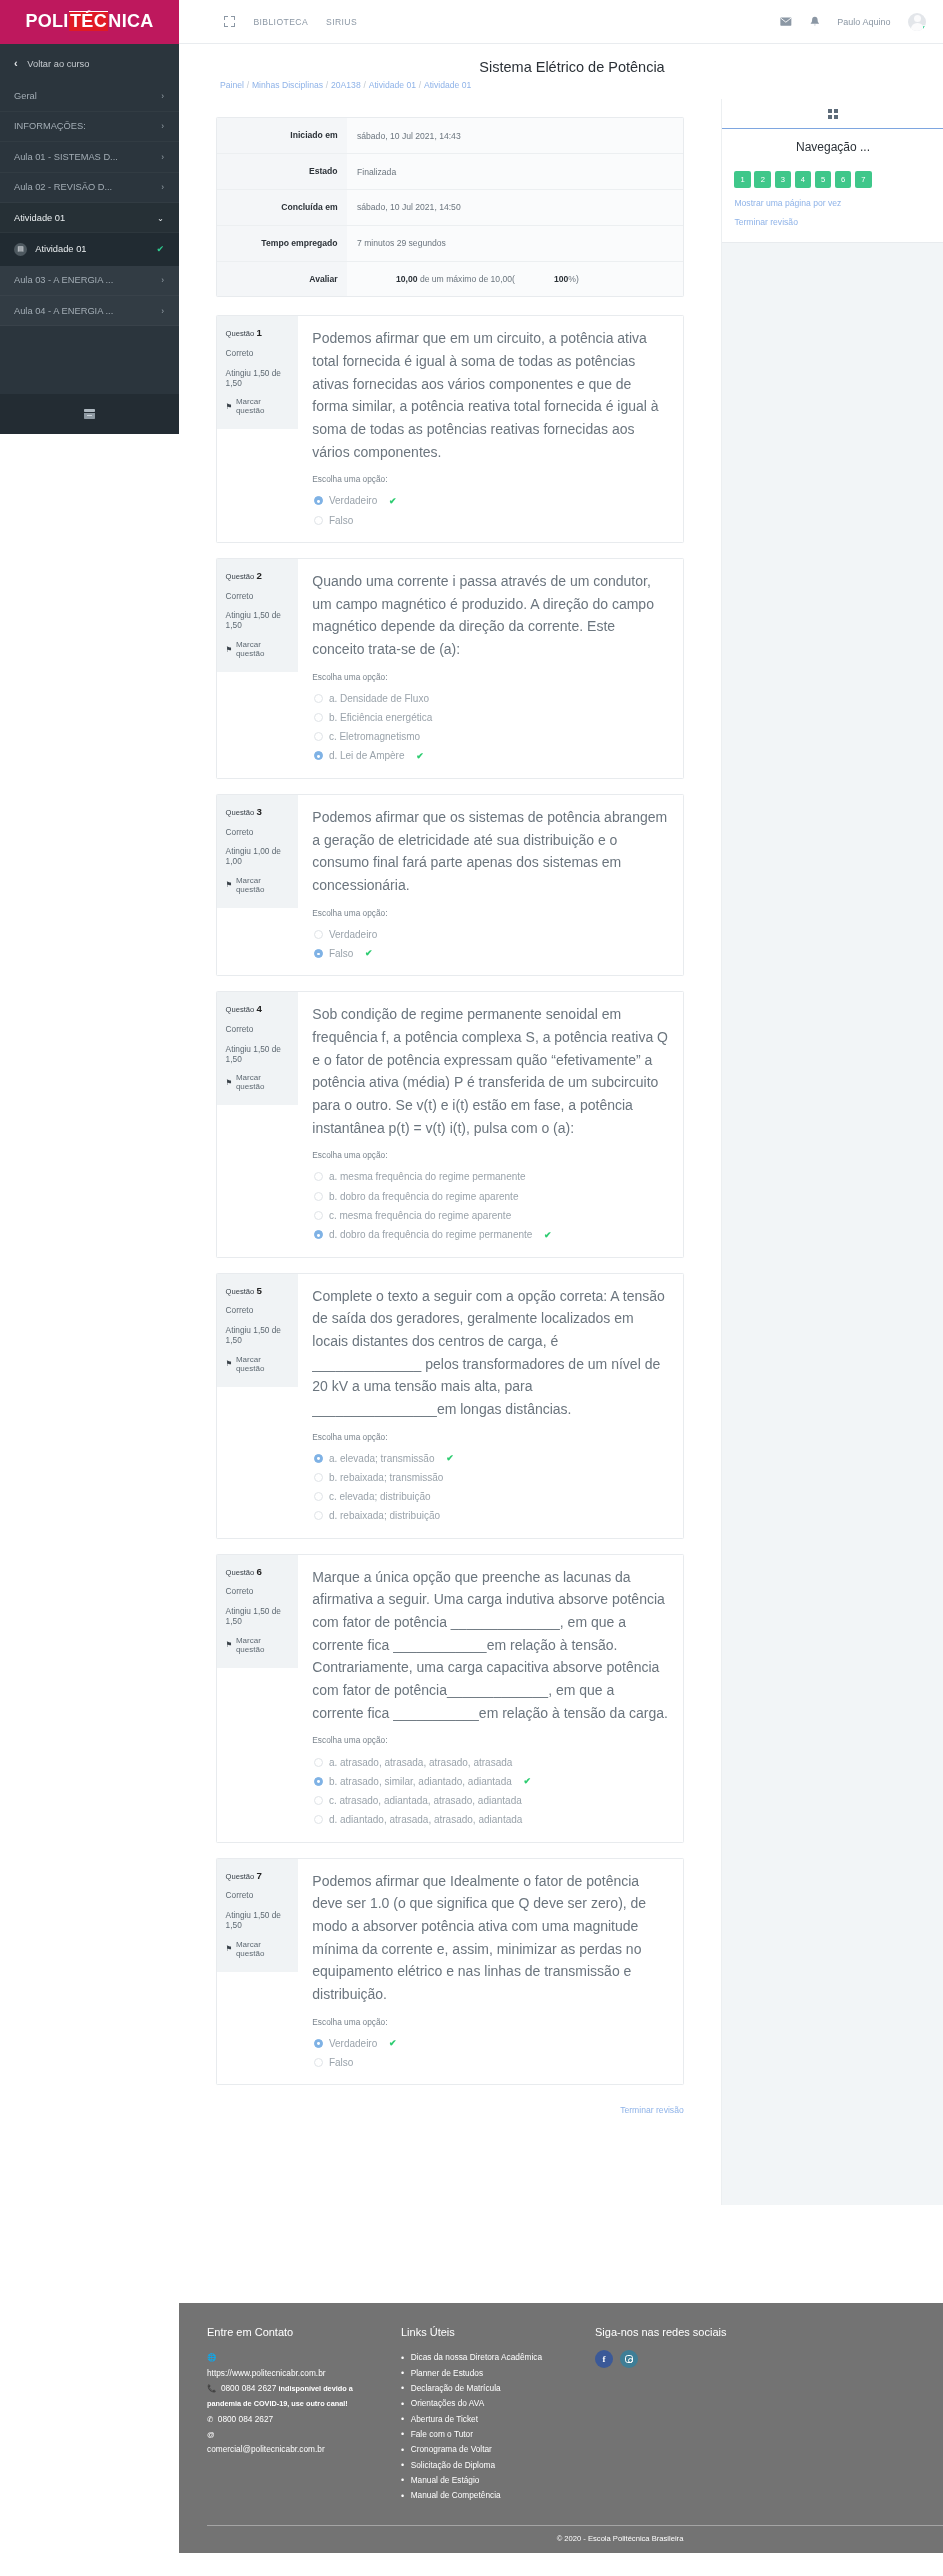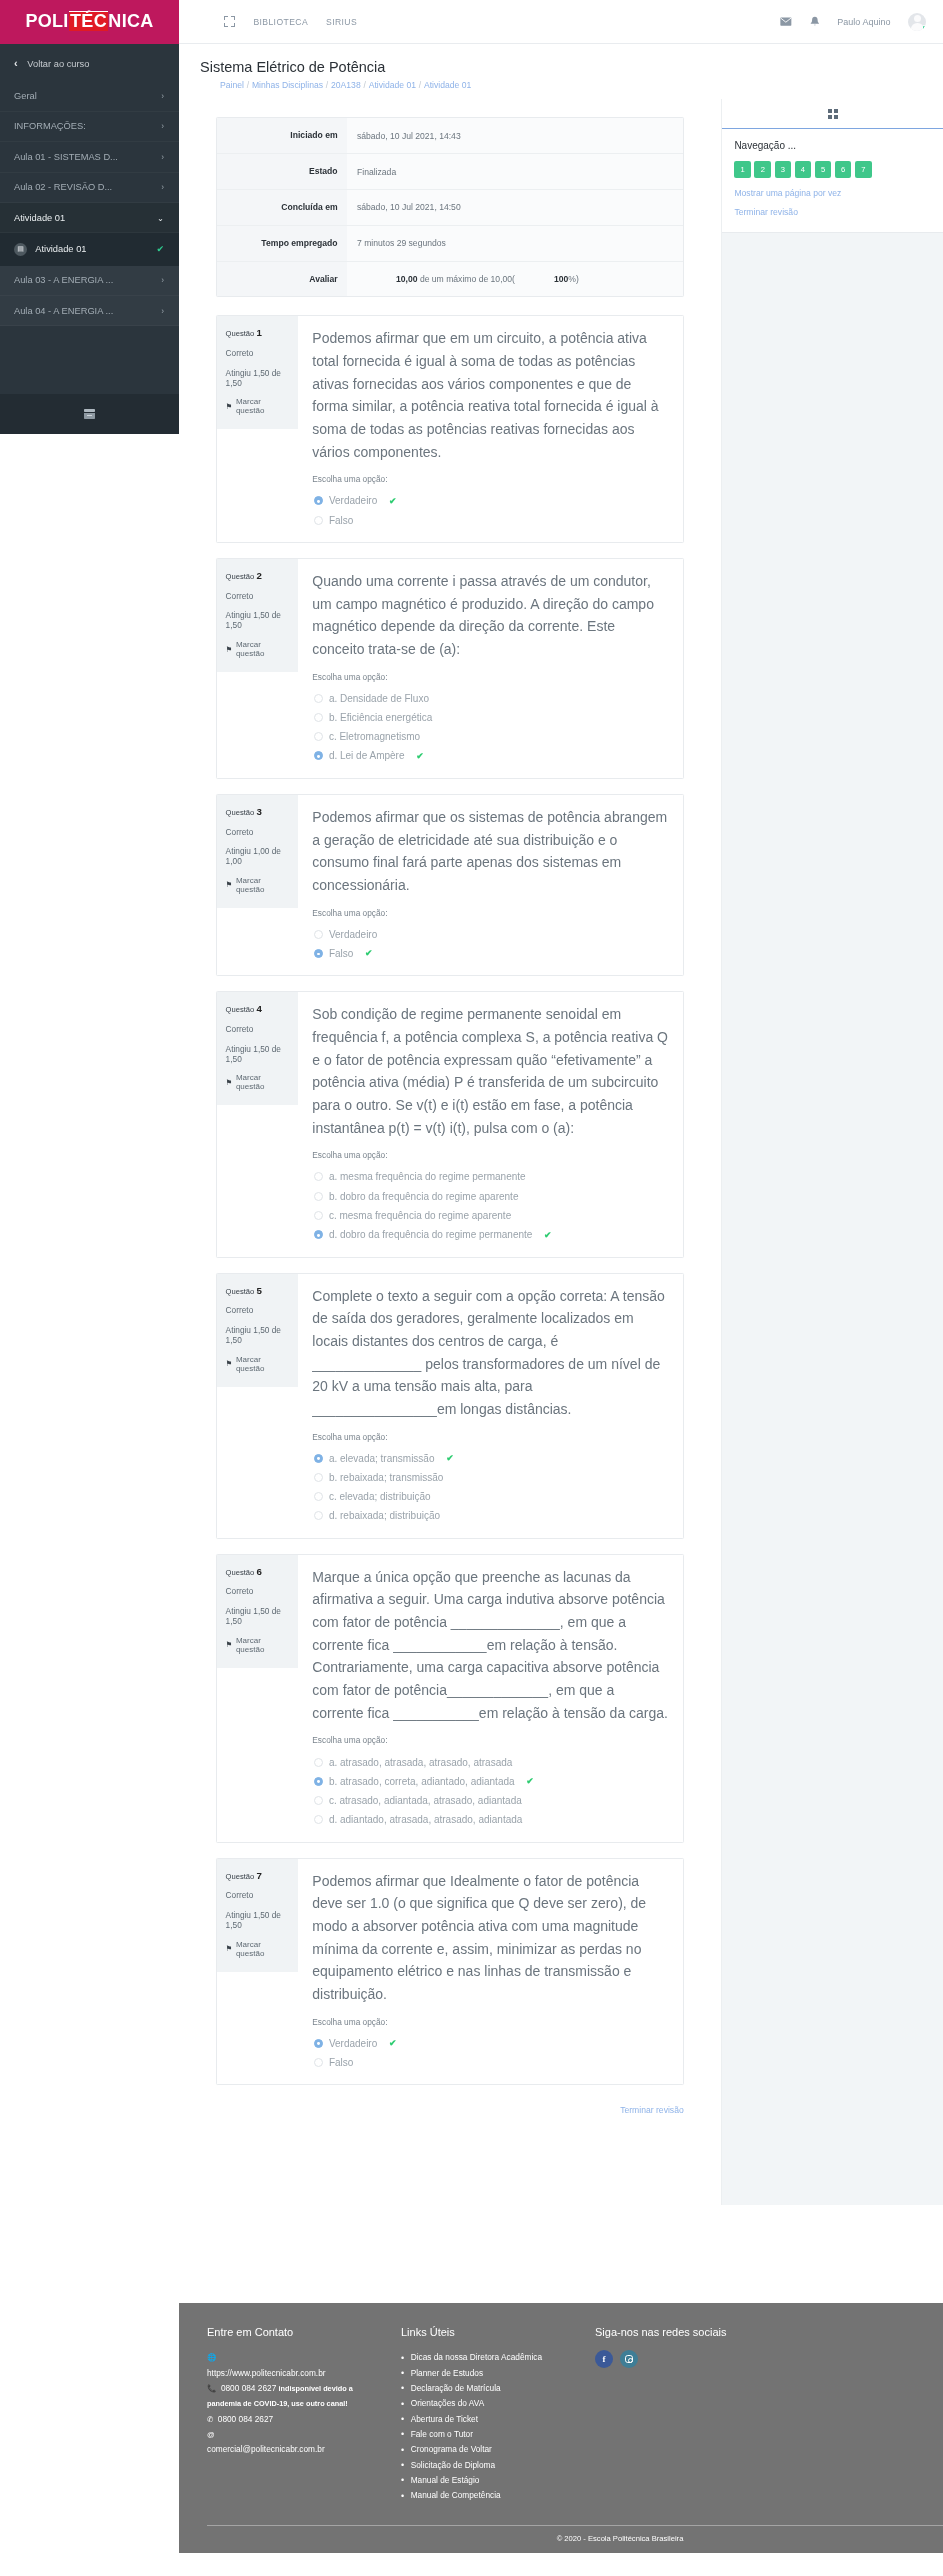--- a/index.html
+++ b/index.html
@@ -120,21 +120,21 @@
   .archive-ic .body::after {
     content:""; position:absolute; top:2.1px; left:2.8px; width:4.8px; height:1.1px; background:#cfd6db;
   }
 
   
   .main {
     position: absolute; top: 44px; left: 179px; width: 765px;
     background: #ffffff; padding: 0 0 0 0;
   }
   .page-head { padding: 15px 0 9.7px 21px; }
-  .page-title { font-size: 14.5px; font-weight: 400; color: #2b3137; }
+  .page-title { font-size: 14.5px; font-weight: 400; color: #2b3137; text-align: center; }
   .breadcrumb { margin-top: 4.8px; font-size: 8.6px; color: #aab3bd; padding-left: 20px; }
   .breadcrumb a { color: #8fb3e8; text-decoration: none; cursor: pointer; }
   .breadcrumb .sep { color: #c2c9d1; margin: 0 2.8px; }
 
   .columns { display: flex; align-items: flex-start; background: #f2f5f7; }
   .content-col {
     width: 543px; background: #ffffff; min-height: 2106px; padding: 12.4px 19.3px 28px 19.3px;
     border-right: 0.7px solid #eceff1;
   }
   .nav-col { width: 222px; padding: 0; }
@@ -193,21 +193,21 @@
   
   .navblock { background: #ffffff; border-bottom: 0.7px solid #e8ebee; }
   .navblock-head {
     height: 30px; display: flex; align-items: center; justify-content: center;
     border-bottom: 1.4px solid #7ea6e0; background: #ffffff;
   }
   .grid-ic { width: 10.4px; height: 10.4px; display: grid; grid-template-columns: 4.1px 4.1px;
              grid-template-rows: 4.1px 4.1px; gap: 1.7px; }
   .grid-ic i { background: #5d6b79; display: block; }
   .navblock-body { padding: 11px 12.4px 15px 12.4px; }
-  .navblock-title { font-size: 10px; color: #2b3137; margin-bottom: 10px; }
+  .navblock-title { font-size: 12px; color: #2b3137; margin-bottom: 17px; text-align: center; }
   .qbtns { display: flex; flex-wrap: wrap; gap: 3.5px; max-width: 145px; }
   .qbtn {
     width: 16.6px; height: 16.6px; border-radius: 2.1px; background: #3fc78a; color: #ffffff;
     font-size: 7.6px; display: flex; align-items: center; justify-content: center;
     cursor: pointer;
   }
   .navlink {
     display: block; font-size: 8.6px; color: #8fb3e8; text-decoration: none;
     margin-top: 9.7px; cursor: pointer;
   }
@@ -540,21 +540,21 @@
             </div>
             <div class="qbody">
               <div class="qtext">Marque a única opção que preenche as lacunas da afirmativa a seguir. Uma carga indutiva absorve potência com fator de potência ______________, em que a corrente fica ____________em relação à tensão. Contrariamente, uma carga capacitiva absorve potência com fator de potência_____________, em que a corrente fica ___________em relação à tensão da carga.</div>
               <div class="qprompt">Escolha uma opção:</div>
               <div class="opt">
                 <span class="radio"></span>
                 <span class="opt-label">a. atrasado, atrasada, atrasado, atrasada</span>
               </div>
               <div class="opt">
                 <span class="radio sel"></span>
-                <span class="opt-label">b. atrasado, correta, adiantado, adiantada</span>
+                <span class="opt-label">b. atrasado, similar, adiantado, adiantada</span>
                 <span class="tick">✔</span>
               </div>
               <div class="opt">
                 <span class="radio"></span>
                 <span class="opt-label">c. atrasado, adiantada, atrasado, adiantada</span>
               </div>
               <div class="opt">
                 <span class="radio"></span>
                 <span class="opt-label">d. adiantado, atrasada, atrasado, adiantada</span>
               </div>

